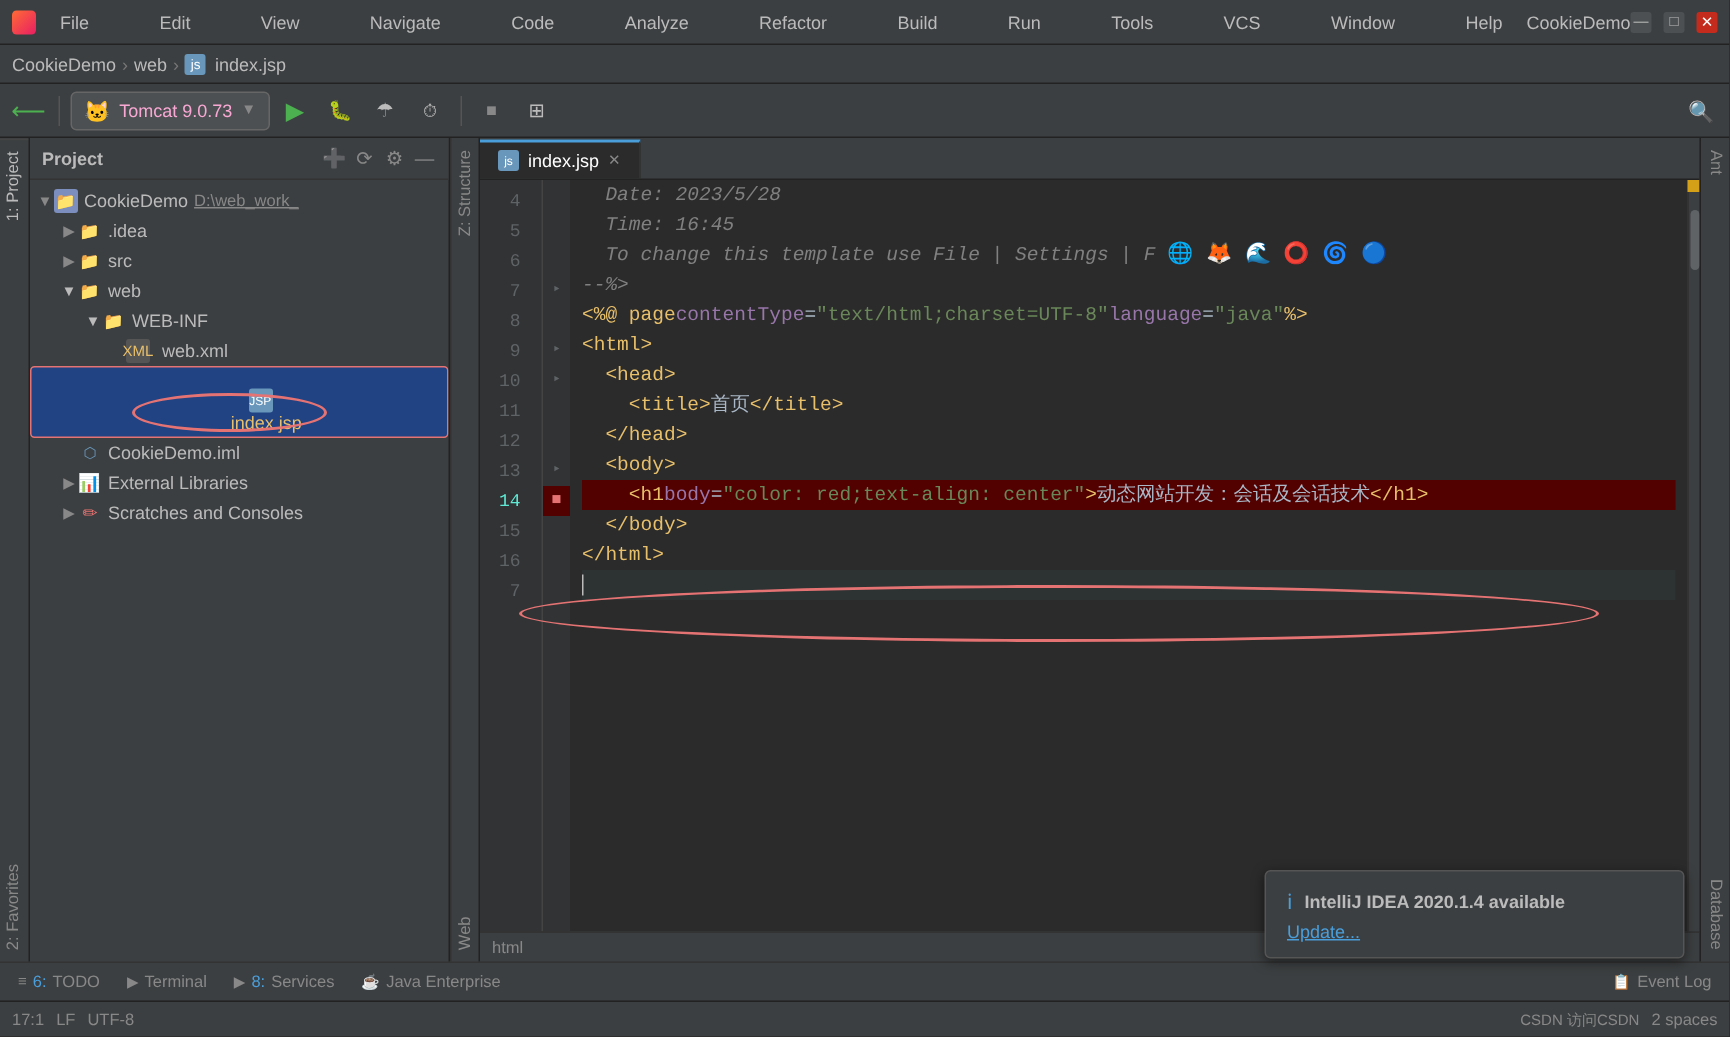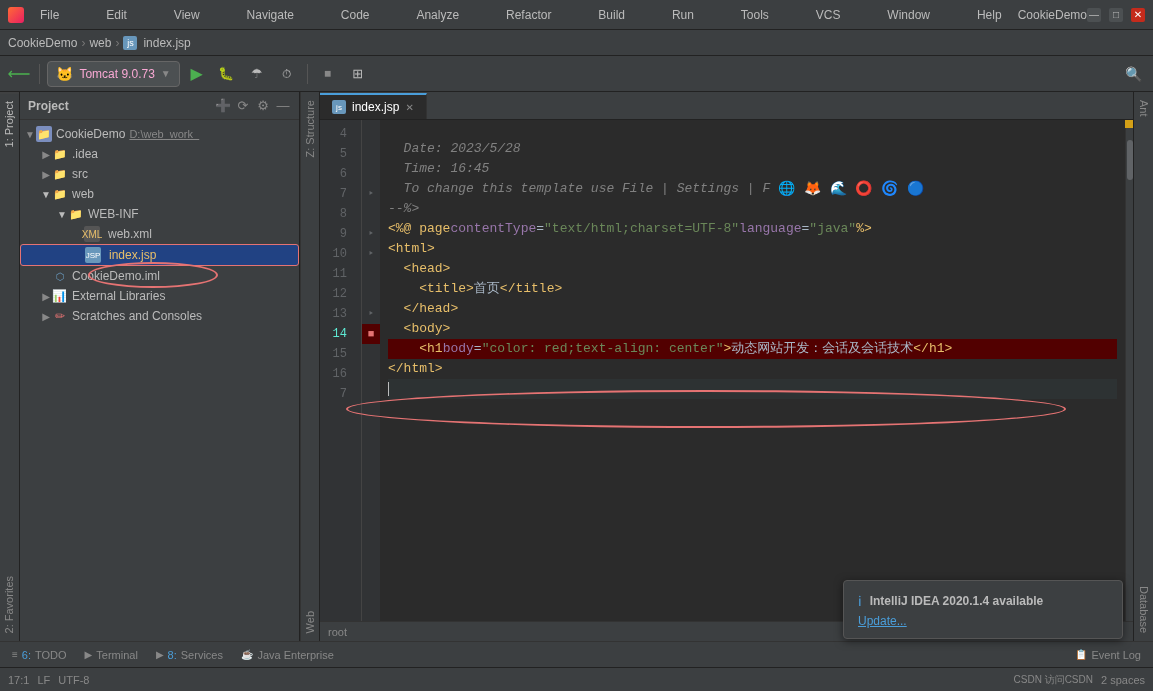--- a/index.html
+++ b/index.html
@@ -49,21 +49,21 @@
     .editor-tab.active { background: #2b2b2b; border-top: 2px solid #4a9eda; color: #ffffff; }
     .editor-tab .tab-close { color: #888; font-size: 10px; cursor: pointer; }
     .editor-tab .tab-icon { width: 14px; height: 14px; background: #6897bb; border-radius: 2px; display: inline-flex; align-items: center; justify-content: center; font-size: 8px; color: white; }
 
     
     #code-editor { flex: 1; display: flex; overflow: hidden; font-family: 'Courier New', monospace; font-size: 13px; }
     #line-numbers { width: 42px; background: #313335; padding: 4px 0; text-align: right; color: #606366; font-size: 12px; line-height: 20px; padding-right: 8px; flex-shrink: 0; border-right: 1px solid #444; }
     #line-numbers .ln { height: 20px; display: flex; align-items: center; justify-content: flex-end; padding-right: 6px; }
     #gutter { width: 18px; background: #313335; flex-shrink: 0; padding: 4px 0; }
     #gutter .gutter-cell { height: 20px; display: flex; align-items: center; justify-content: center; }
-    #code-content { flex: 1; padding: 19px 8px; overflow: auto; line-height: 20px; background: #2b2b2b; }
+    #code-content { flex: 1; padding: 0 8px; overflow: auto; line-height: 20px; background: #2b2b2b; }
     .code-line { height: 20px; white-space: nowrap; display: flex; align-items: center; }
     .code-line.breakpoint { background: #520000; }
     .attr-val { color: #6a8759; }
     .comment { color: #808080; font-style: italic; }
     .text-content { color: #a9b7c6; }
     .html-tag { color: #e8bf6a; }
     .cursor-line { background: #2d3233; }
     .cursor { display: inline-block; width: 1px; height: 14px; background: #bbbbbb; animation: blink 1s infinite; vertical-align: middle; }
     @keyframes blink { 0%,100%{opacity:1} 50%{opacity:0} }
 
@@ -202,21 +202,21 @@
         <span class="tree-icon">📁</span>
         <span class="tree-label">WEB-INF</span>
       </div>
 
       <div class="tree-item" style="padding-left:52px;">
         <span class="tree-arrow">&nbsp;</span>
         <span class="tree-icon" style="color:#e8bf6a; font-size:10px; background:#555; padding:1px 2px; border-radius:2px;">XML</span>
         <span class="tree-label" style="margin-left:4px;">web.xml</span>
       </div>
 
-      <div class="tree-item highlighted" style="padding-left:52px;">
+      <div class="tree-item highlighted" style="padding-left:36px;flex-direction:column;">
         <span class="tree-arrow">&nbsp;</span>
         <span class="tree-icon" style="background:#6897bb; color:white; font-size:8px; padding:0 2px; border-radius:2px;">JSP</span>
         <span class="tree-label" style="color:#e8bf6a; margin-left:4px;">index.jsp</span>
       </div>
 
       <div class="tree-item" style="padding-left:20px;">
         <span class="tree-arrow">&nbsp;</span>
         <span class="tree-icon" style="color:#6897bb; font-size:10px;">⬡</span>
         <span class="tree-label">CookieDemo.iml</span>
       </div>
@@ -364,38 +364,42 @@
           <span class="text-content">&nbsp;&nbsp;&nbsp;&nbsp;</span>
           <span class="html-tag">&lt;h1 </span>
           <span style="color:#9876aa;">body</span>
           <span class="text-content">=</span>
           <span class="attr-val">"color: red;text-align: center"</span>
           <span class="html-tag">&gt;</span>
           <span class="text-content">动态网站开发：会话及会话技术</span>
           <span class="html-tag">&lt;/h1&gt;</span>
         </div>
 
+        <div class="code-line">
+          <span class="text-content">&nbsp;&nbsp;</span>
+          <span class="html-tag">&lt;/body&gt;</span>
+        </div>
 
         <div class="code-line">
           <span class="html-tag">&lt;/html&gt;</span>
         </div>
 
         <div class="code-line cursor-line">
           <span class="cursor"></span>
         </div>
       </div>
 
       <div id="scroll-indicator" style="width:8px; background:#3c3f41; position:relative; border-left:1px solid #333;">
         <div id="yellow-marker" style="position:absolute; top:0; right:0; width:8px; height:8px; background:#d4a017;"></div>
         <div class="scroll-thumb" style="position:absolute; top:20px; left:1px; width:6px; height:40px; background:#606366; border-radius:3px;"></div>
       </div>
     </div>
 
     <div style="background:#3c3f41; padding:2px 8px; font-size:11px; color:#888; border-top:1px solid #333; height:20px; display:flex; align-items:center;">
-      <span>root</span>
+      <span>html</span>
     </div>
   </div>
 
   <div id="right-edge-tabs" style="width:20px; background:#3c3f41; border-left:1px solid #222; display:flex; flex-direction:column; align-items:center; overflow:hidden;">
     <div class="edge-tab" style="writing-mode:vertical-rl; font-size:11px; color:#888; cursor:pointer; padding:8px 2px; white-space:nowrap;">Ant</div>
     <div style="flex:1;"></div>
     <div class="edge-tab" style="writing-mode:vertical-rl; font-size:11px; color:#888; cursor:pointer; padding:8px 2px; white-space:nowrap;">Database</div>
   </div>
 </div>
 

